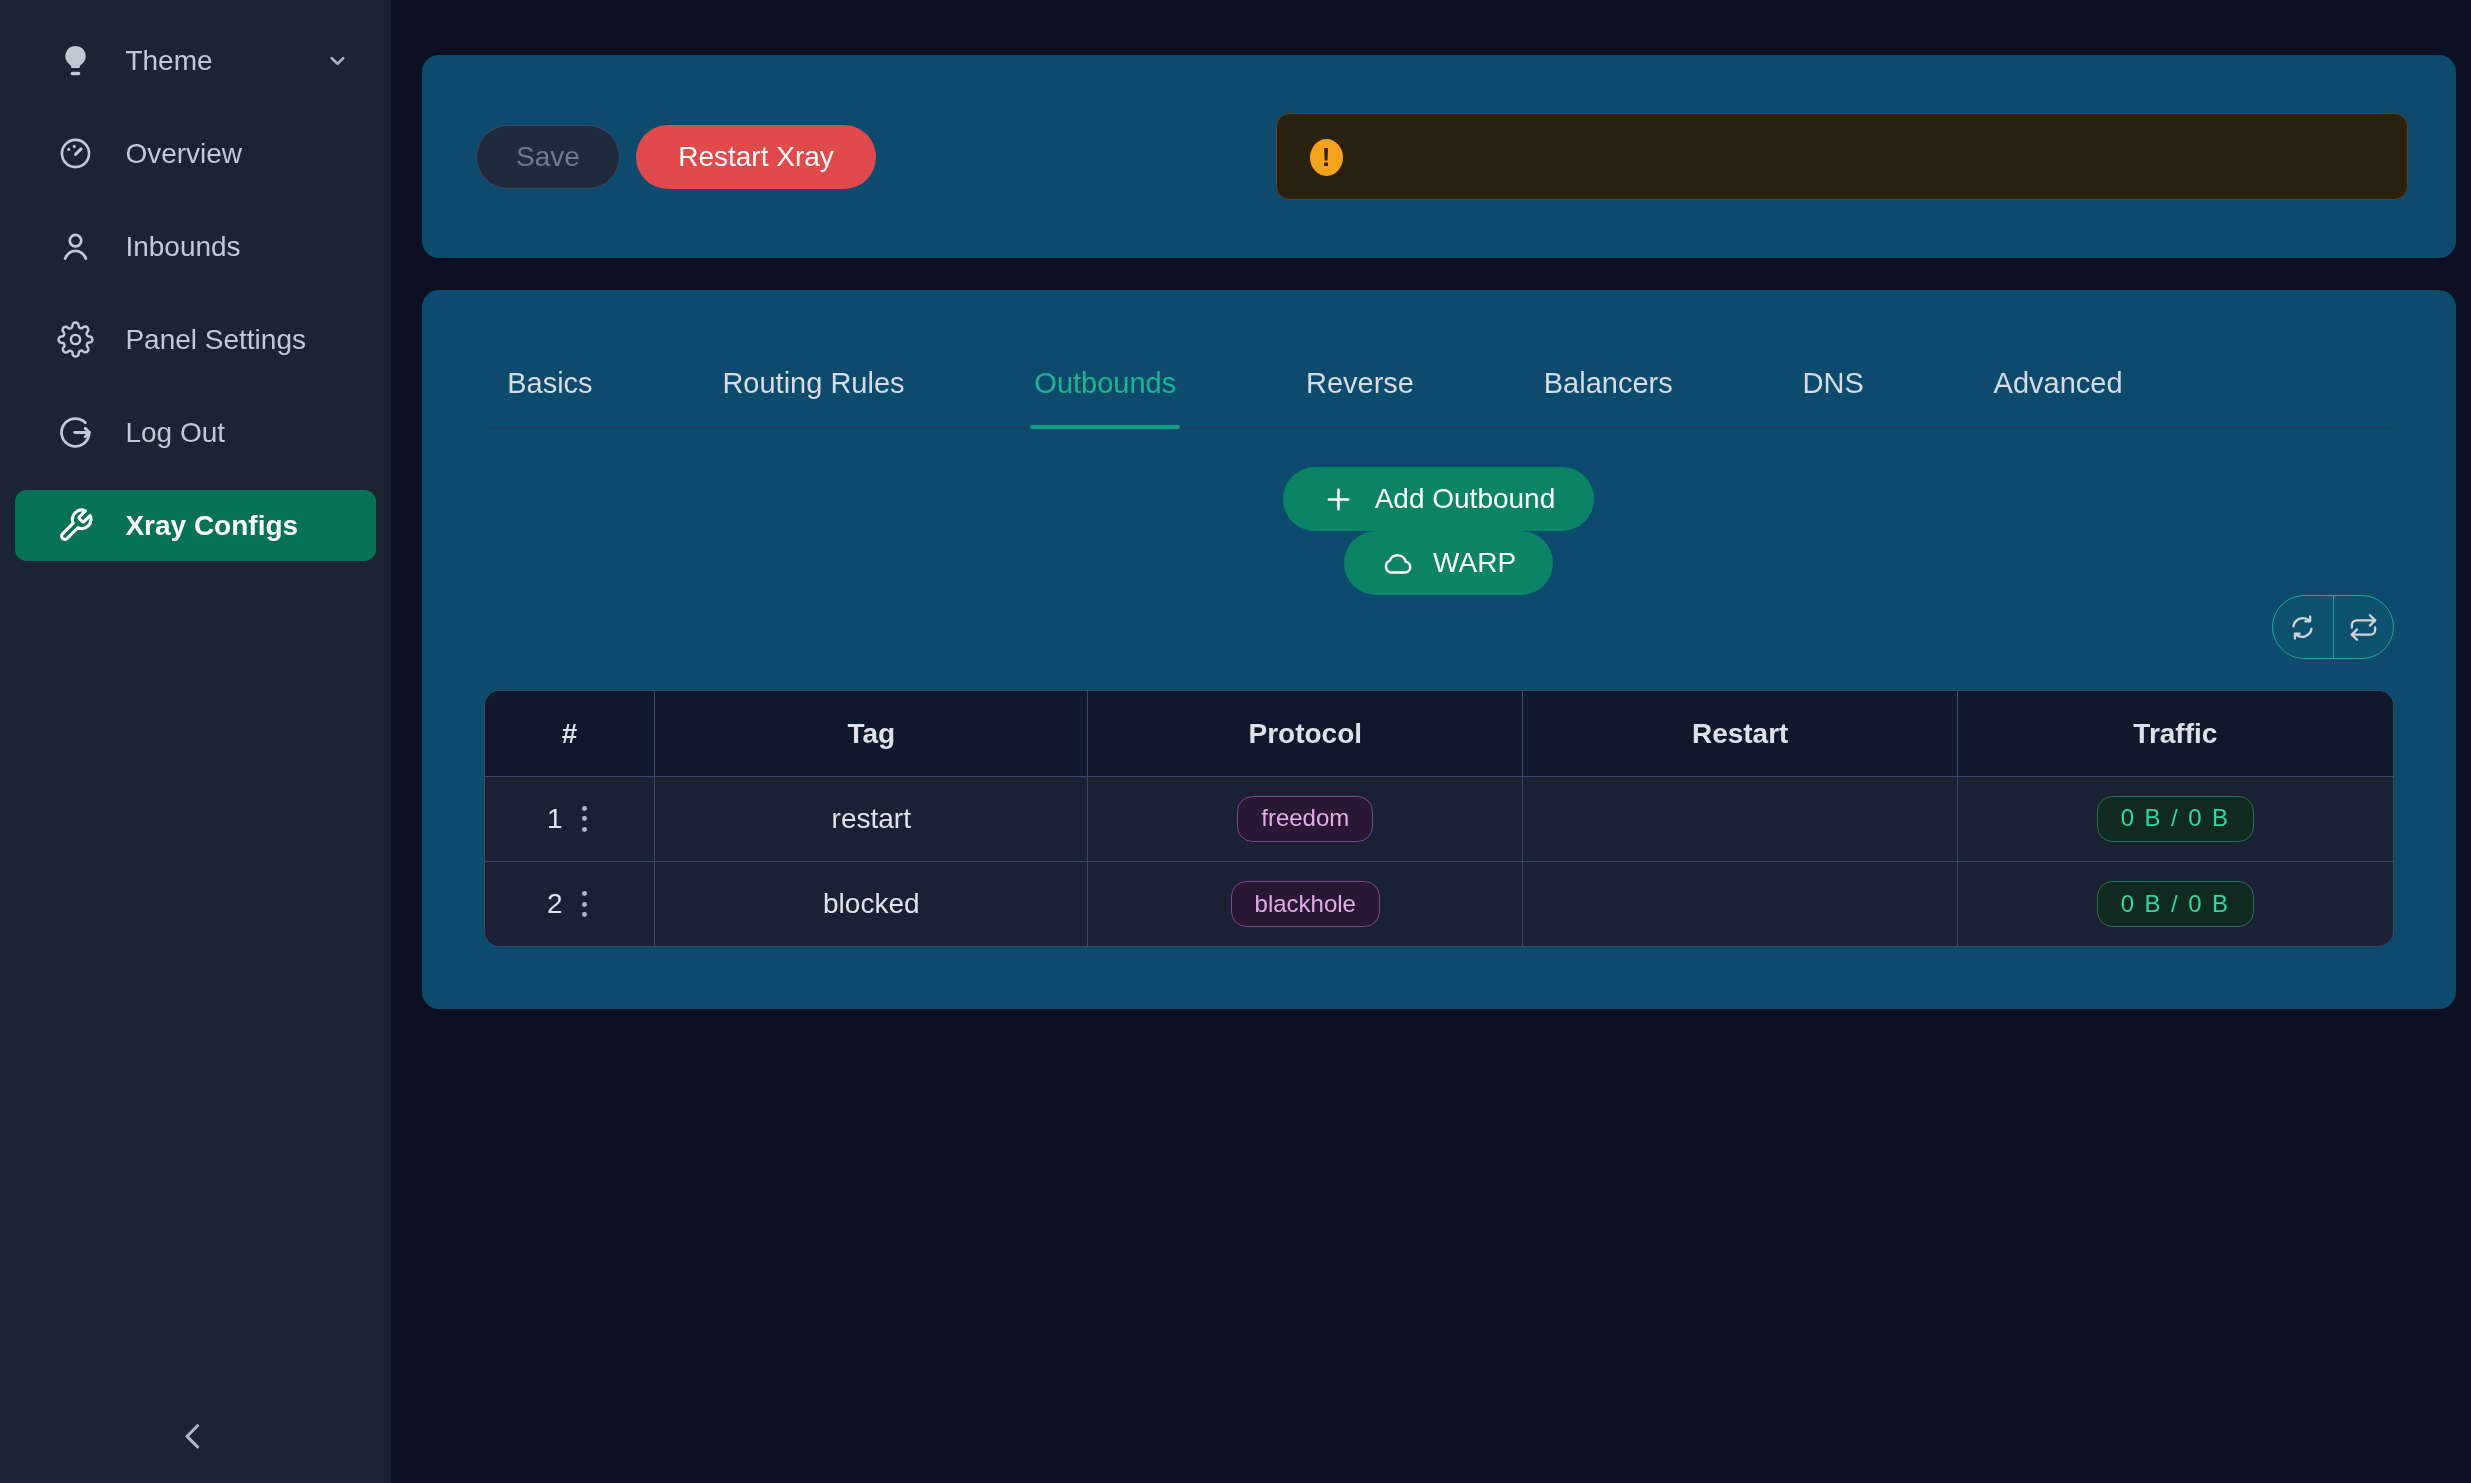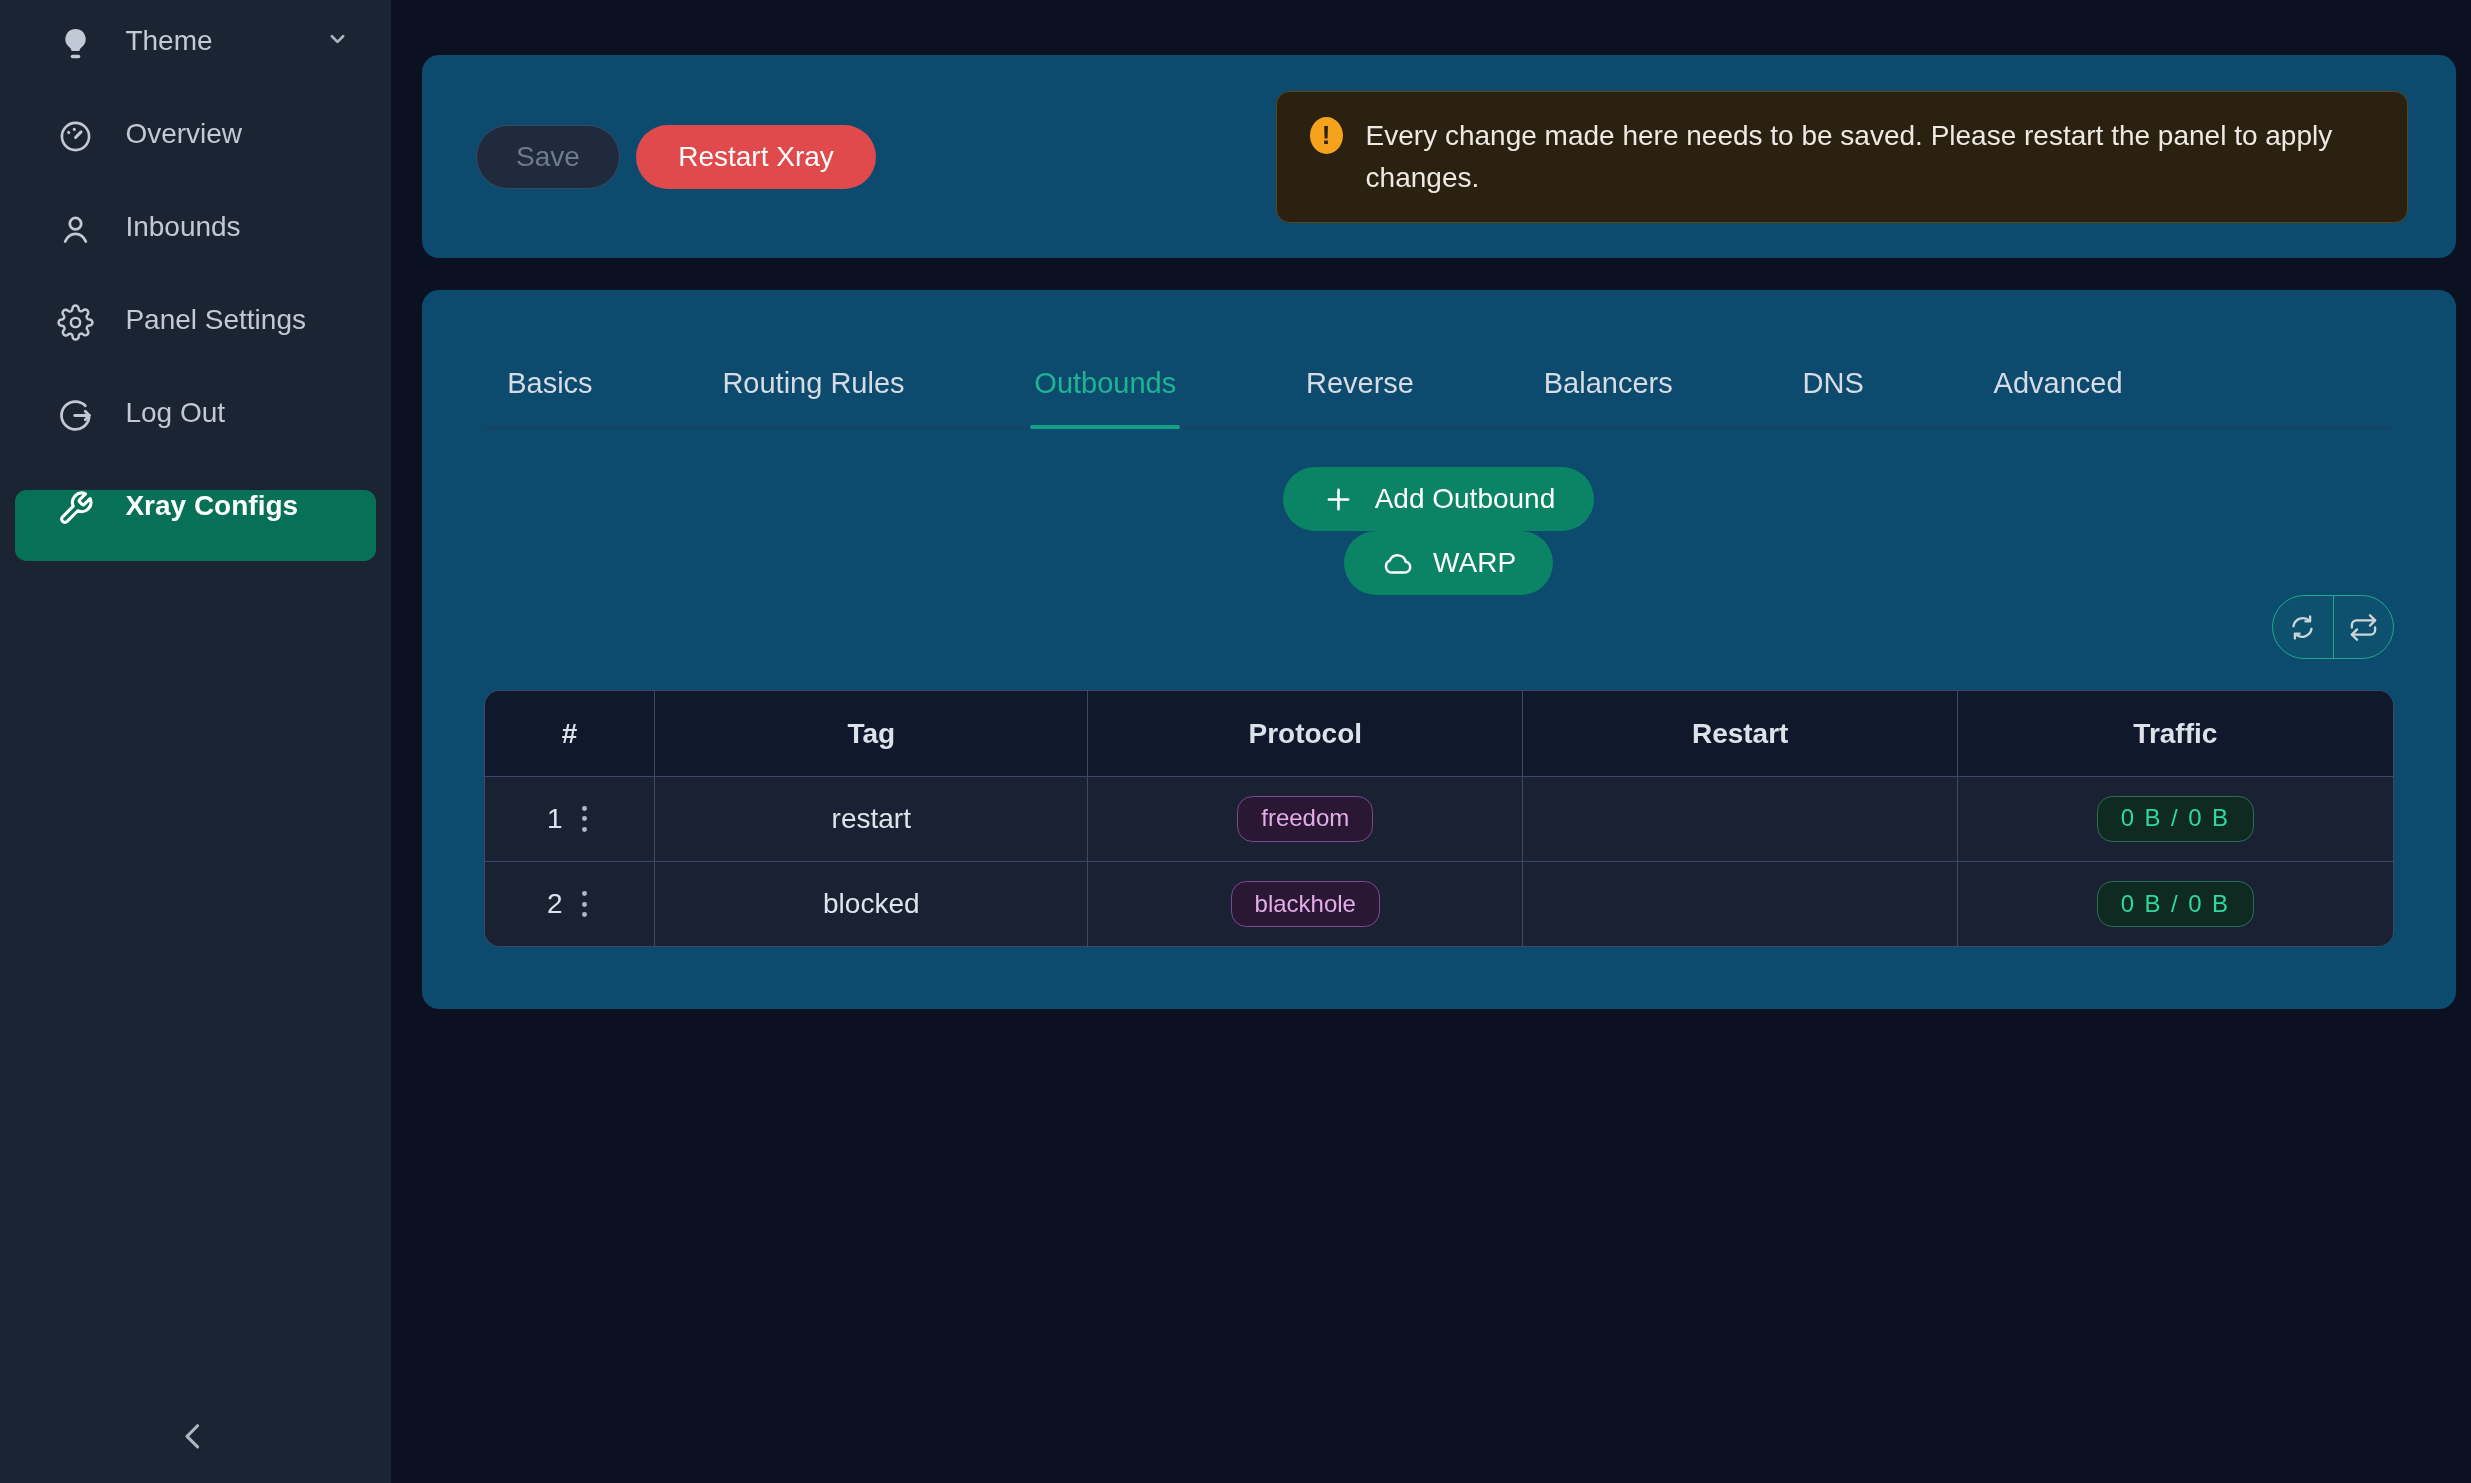--- a/index.html
+++ b/index.html
@@ -15,21 +15,21 @@
   
   .sidebar {
     width:391px; min-width:391px; height:100%;
     background:#1b2433;
     padding-top:25px;
     position:relative;
   }
   .nav-item {
     height:71px; margin:0 15.4px 22px 15.4px;
     border-radius:11.6px;
-    display:flex; align-items:flex-start;
+    display:flex; align-items:center;
     padding:0 25px 0 42px; gap:31px;
     font-size:28px; color:#c3c9d4;
     cursor:pointer; user-select:none;
   }
   .nav-item .nicon { width:37px; height:37px; flex:none; display:flex; align-items:center; justify-content:center; }
   .nav-item svg { width:37px; height:37px; stroke:#c3c9d4; fill:none; }
   .nav-item.active { background:#077158; color:#ffffff; font-weight:600; }
   .nav-item.active svg { stroke:#ffffff; }
   .nav-item .bulb-fill { fill:#c3c9d4; }
   .nav-chevron { margin-left:auto; display:flex; }
@@ -224,21 +224,20 @@
 </aside>
 
 <main class="main">
 
   <section class="card card-toolbar">
     <button class="btn btn-save">Save</button>
     <button class="btn btn-restart">Restart Xray</button>
 
     <div class="alert">
       <span class="alert-icon">!</span>
-      <span>Every change made here needs to be saved. Please restart the panel to apply changes.</span>
     </div>
   </section>
 
   <section class="card card-main">
 
     <nav class="tabs">
       <div class="tab">Basics</div>
       <div class="tab">Routing Rules</div>
       <div class="tab active">Outbounds</div>
       <div class="tab">Reverse</div>

